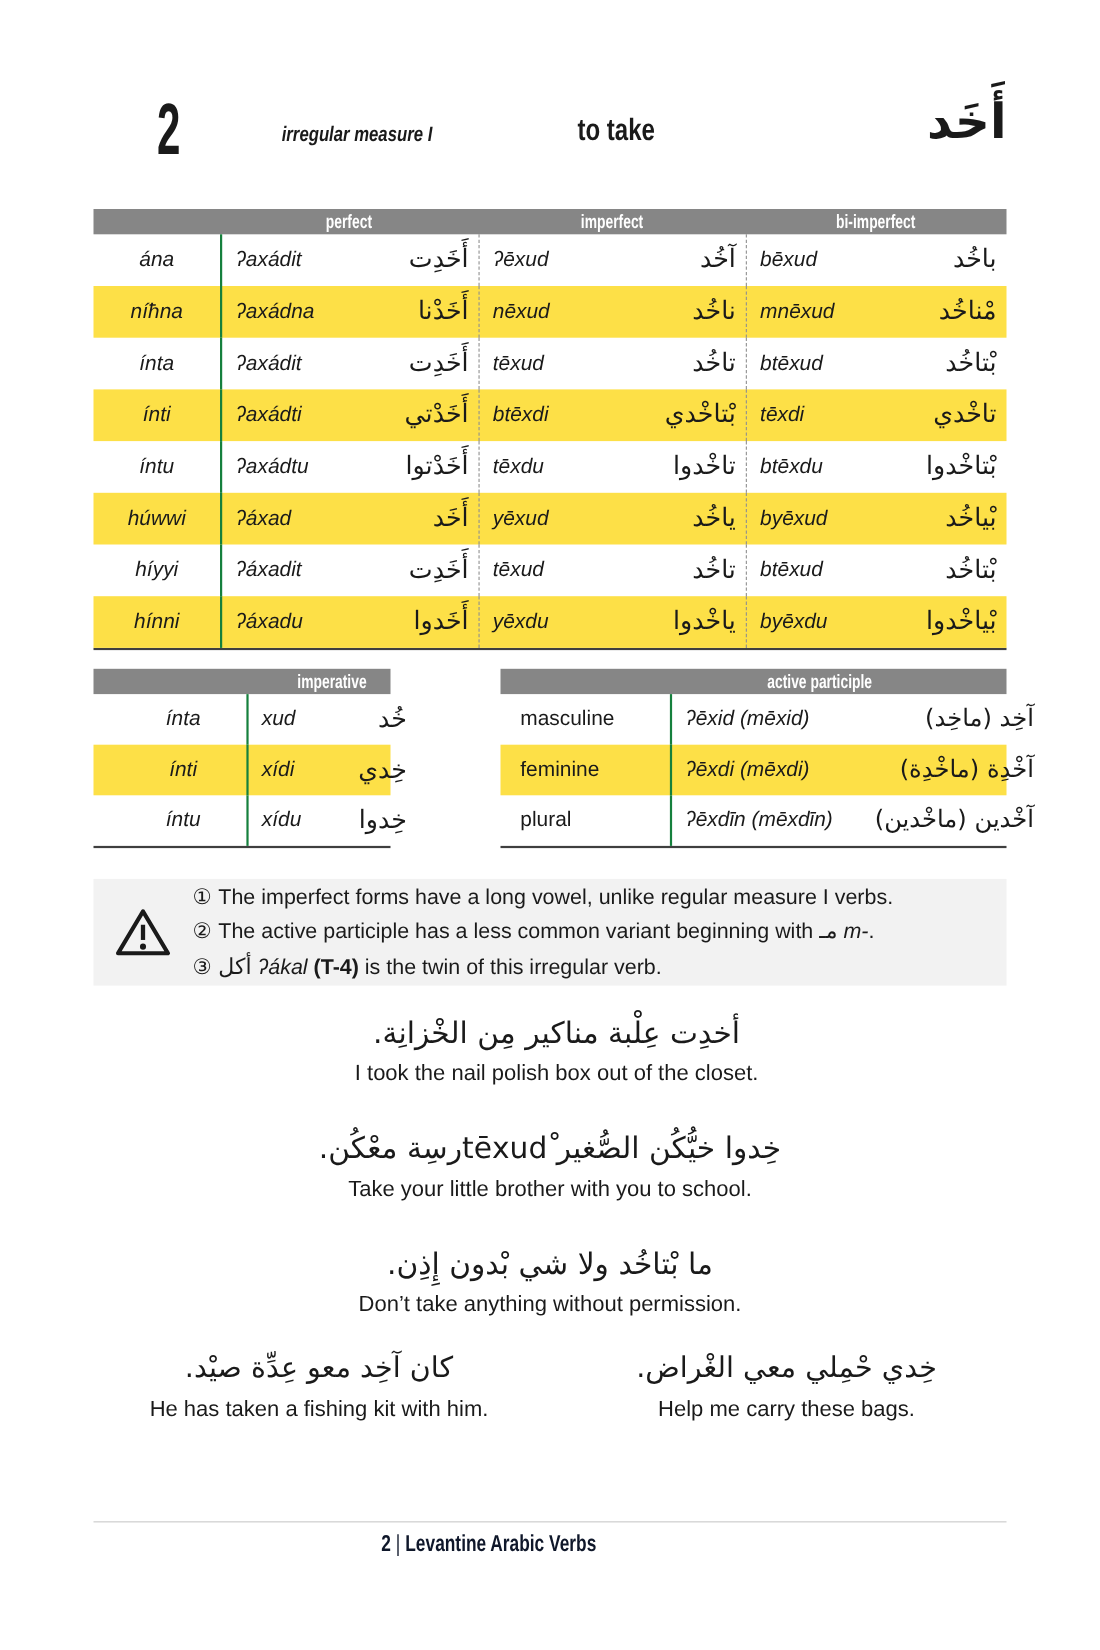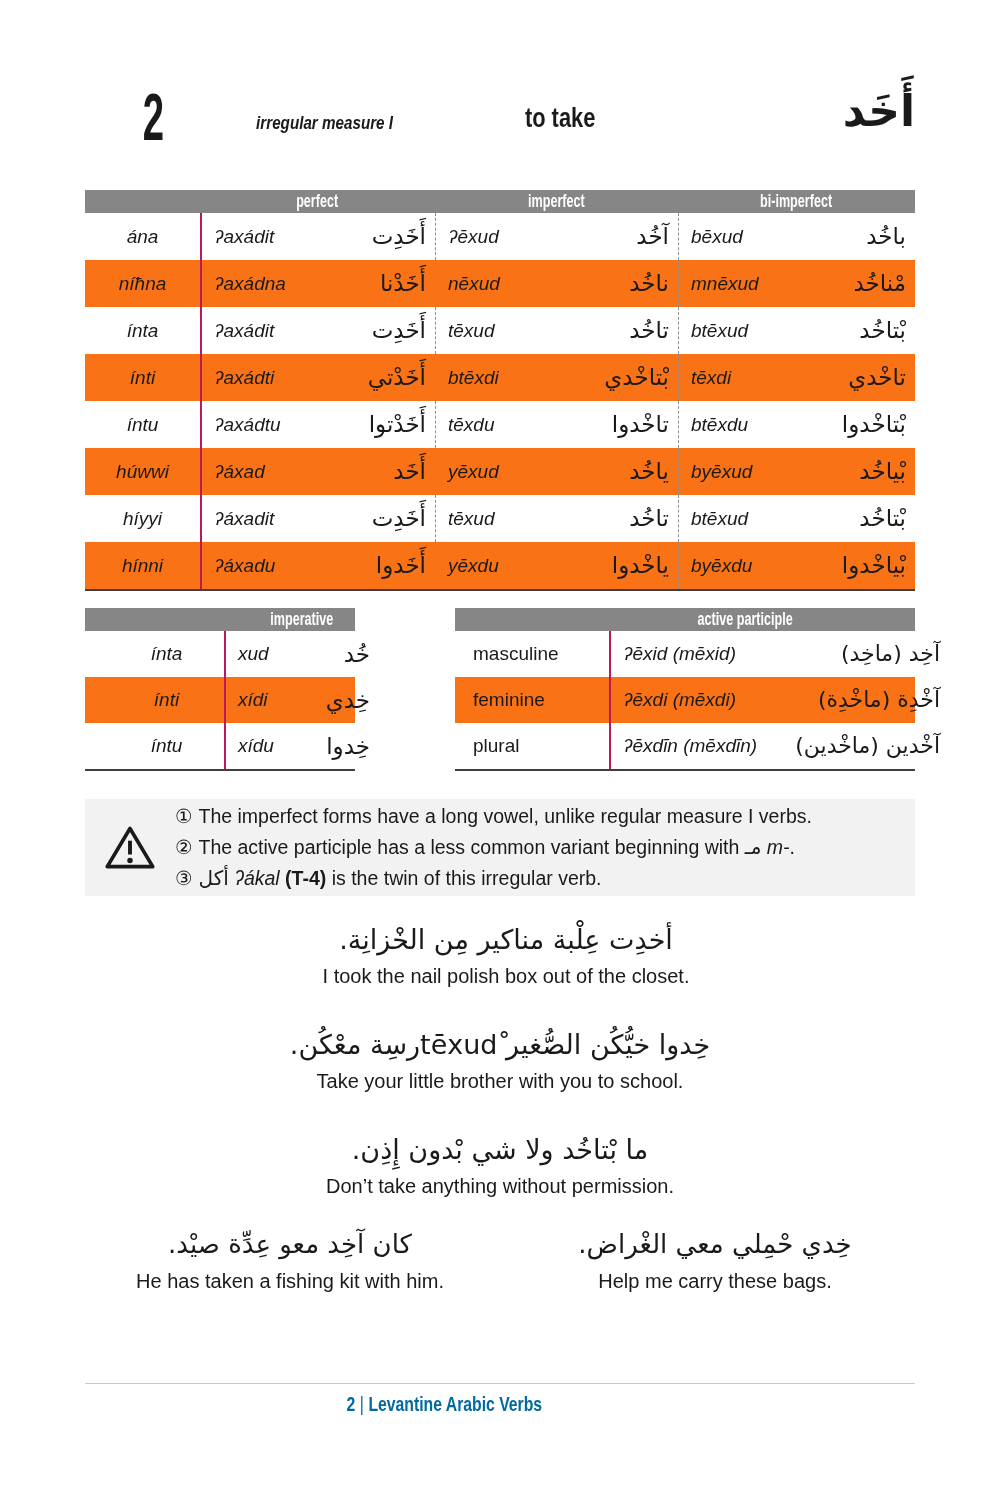--- a/index.html
+++ b/index.html
@@ -27,22 +27,22 @@
   
   .thead { background:#868686; color:#ffffff; }
   .thead .hcell { display:flex; align-items:center; justify-content:center; font-size:17.5px; }
   .trow .cell { display:flex; align-items:center; }
   .pronoun-cell { justify-content:center; font-style:italic; font-size:19px; }
   .label-cell   { justify-content:flex-start; padding-left:18px; font-size:19px; }
   .data-cell { justify-content:space-between; padding:0 9px 0 12px; }
   .data-cell .tr { font-style:italic; font-size:19px; }
   .data-cell .ar { font-family:"DejaVu Sans", sans-serif; font-size:23px; line-height:1;
                    direction:rtl; white-space:nowrap; }
-  .trow.alt { background:#f97316; }
-  .bsolid { border-left:2px solid #be185d; }
+  .trow.alt { background:#fde047; }
+  .bsolid { border-left:2px solid #15803d; }
   .bdash  { border-left:1px dashed #8f8f8f; }
   .tbody  { border-bottom:2px solid #3f3f3f; }
 
   
   #main-table { left:85px; top:190px; width:830px; }
   .mt-cols { display:grid; grid-template-columns:115px 235px 243px 237px; }
   #main-table .thead { height:23px; }
   #main-table .trow { height:47px; }
 
   
@@ -78,21 +78,21 @@
   #example-1 { top:916px;padding-left:12px; }
   #example-2 { top:1021px; }
   #example-3 { top:1126px; }
   #example-pair { position:absolute; left:0; top:1222px; width:1000px; display:flex; }
   #example-left  { position:relative; width:520px; text-align:center; padding-left:60px; }
   #example-right { position:relative; width:480px; text-align:center; padding-right:90px; }
   #example-pair .ex-ar { font-size:26px; }
 
   
   #footer-divider { left:85px; top:1383px; width:830px; height:0; border-top:1px solid #c9c9c9; }
-  #page-footer { left:0; top:1392px; width:888px; text-align:center; font-size:21px; color:#0369a1; }
+  #page-footer { left:0; top:1392px; width:888px; text-align:center; font-size:21px; color:#0f172a; }
   #page-footer .cond { transform:scaleX(0.75); }
   #page-footer .sep { font-weight:normal; padding:0 6px; }
 </style>
 </head>
 <body>
 
 <div id="page">
 
   <div class="abs" id="verb-number">
     <span class="cond">2</span>

